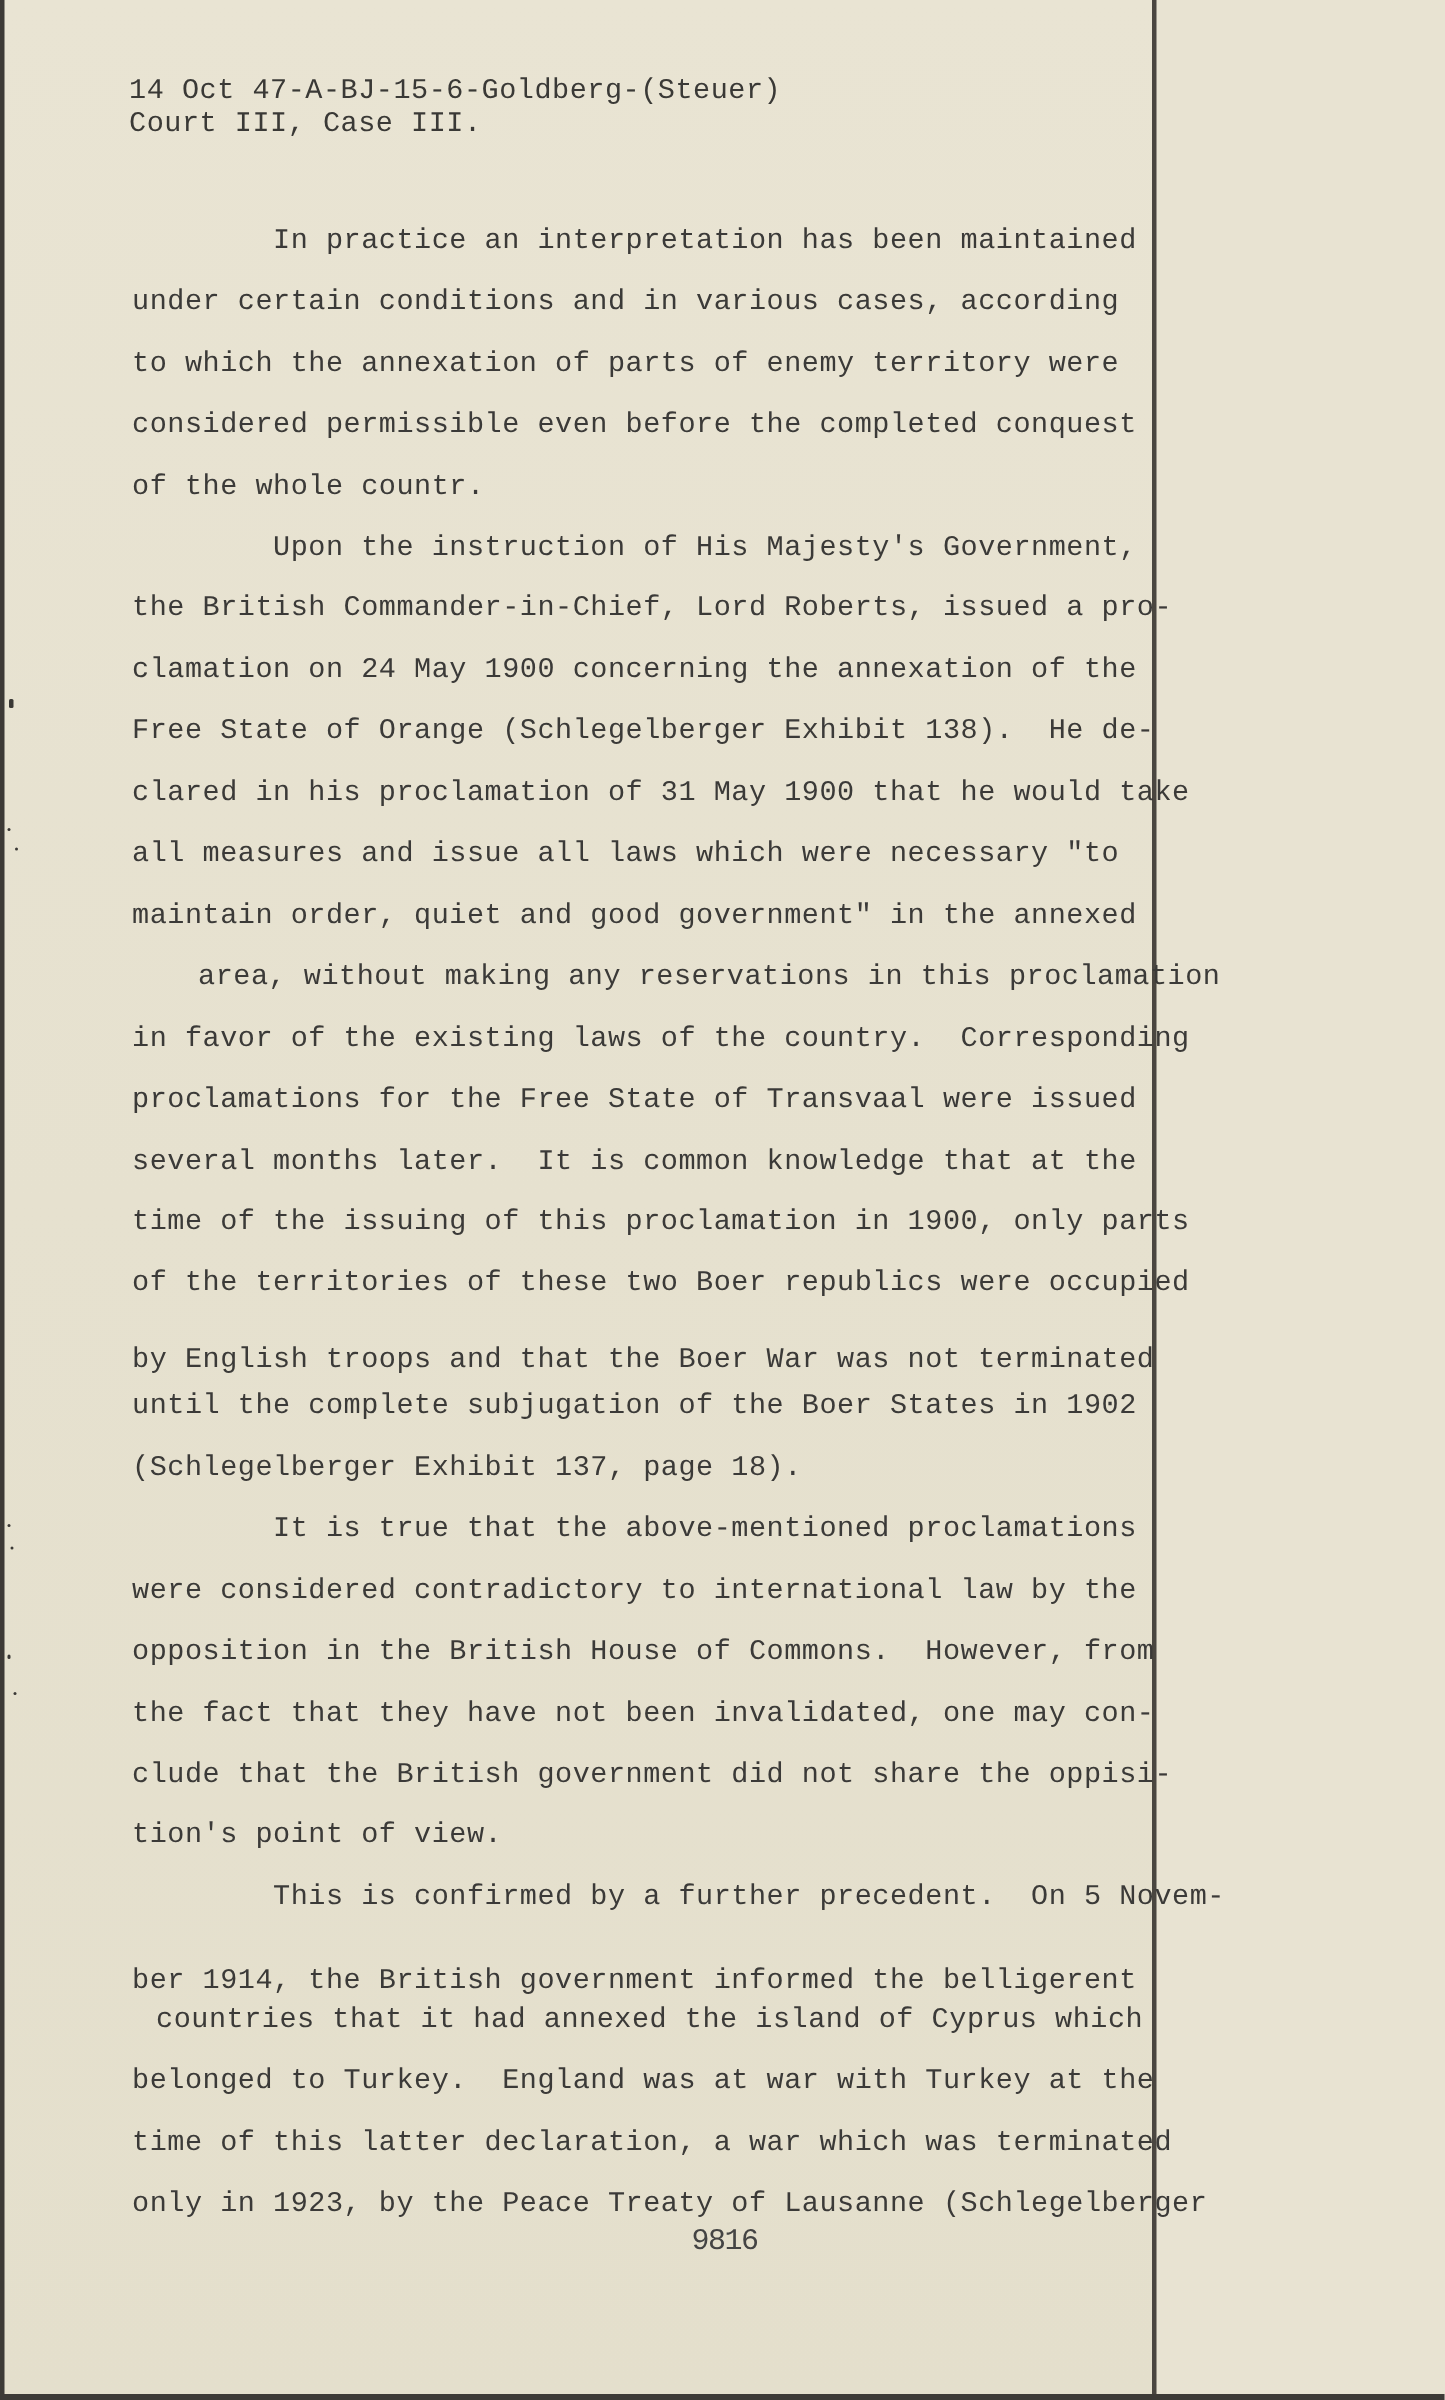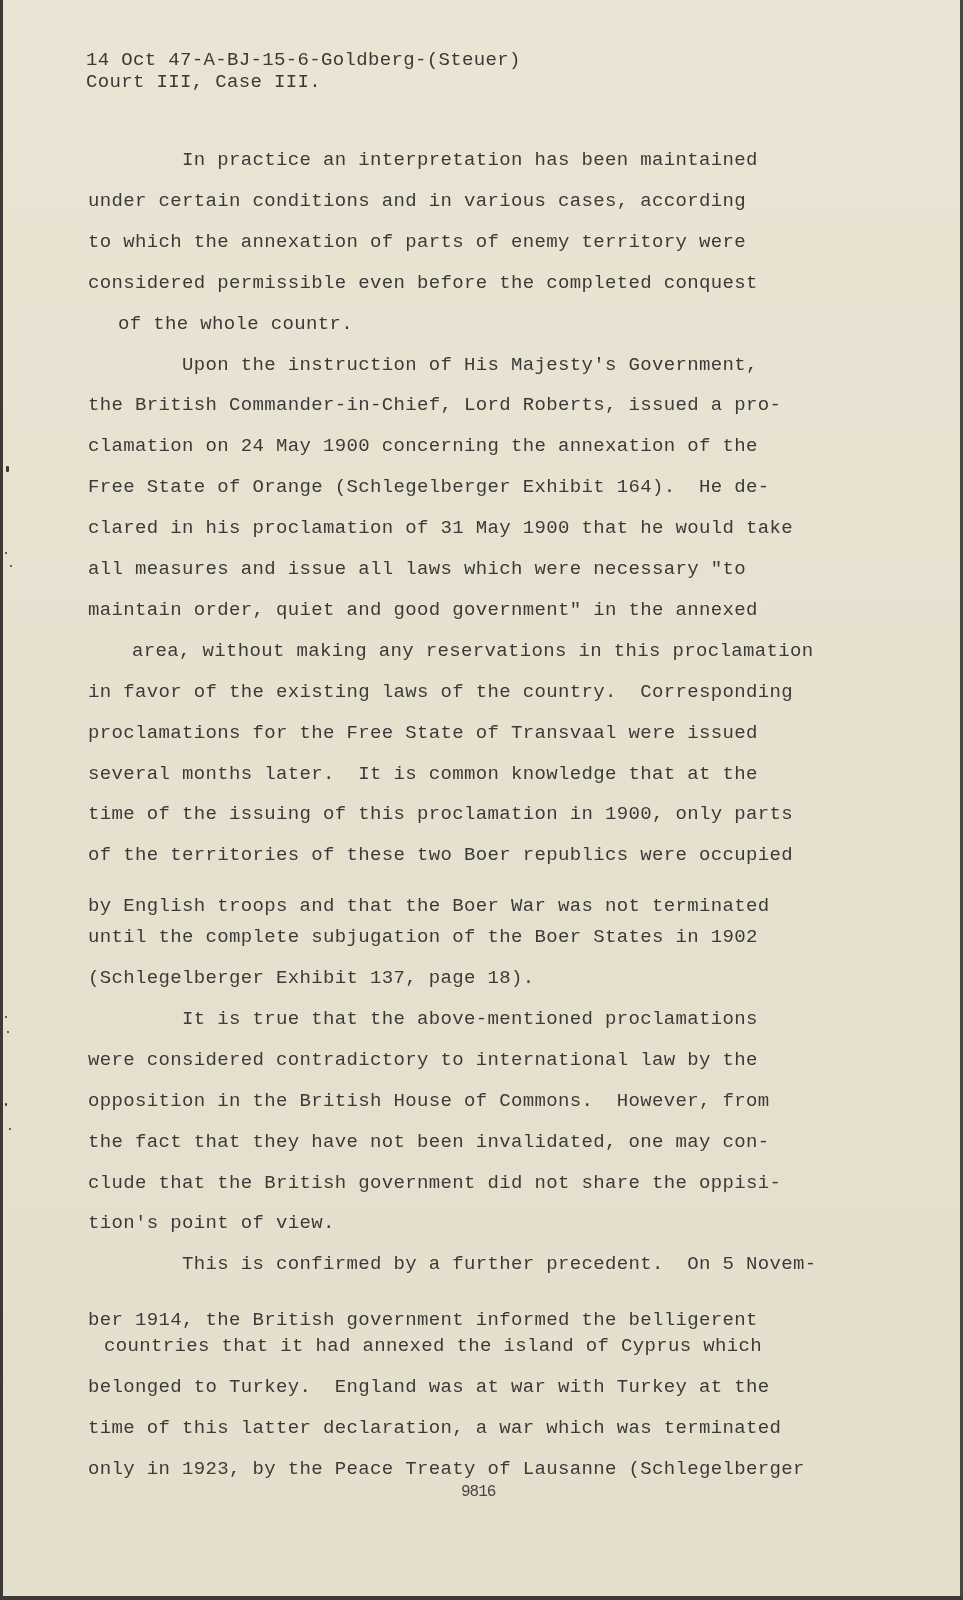--- a/index.html
+++ b/index.html
@@ -10,21 +10,21 @@
       width: 963px;
       height: 1600px;
       position: relative;
       overflow: hidden;
       background: #e8e3d2;
     }
     .page {
       position: absolute;
       left: 0;
       top: 0;
-      width: 963px;
+      width: 771px;
       height: 1600px;
       background: linear-gradient(180deg, #e9e4d3 0%, #e6e1cf 50%, #e4dfcc 100%);
     }
     .edge-left {
       position: absolute;
       left: 0; top: 0;
       width: 3px; height: 1600px;
       background: #3d3a36;
     }
     .edge-right {
@@ -49,21 +49,21 @@
       line-height: 22px;
     }
     .header .line {
       color: #3a3936;
     }
     .page-number {
       position: absolute;
       left: 461px;
       top: 1483px;
       font-family: "Liberation Mono", "DejaVu Sans Mono", monospace;
-      font-size: 16px;
+      font-size: 20px;
       letter-spacing: -1px;
       color: #444;
     }
     .speck {
       position: absolute;
       background: #3a3835;
       border-radius: 1px;
     }
   </style>
 </head>
@@ -85,25 +85,25 @@
   <div class="header">
     <div class="line" style="left:86px;top:49px;">14 Oct 47-A-BJ-15-6-Goldberg-(Steuer)</div>
     <div class="line" style="left:86px;top:71px;">Court III, Case III.</div>
   </div>
 
   <div id="body-lines">
       <div class="line" style="left: 88px; top: 149px;">        In practice an interpretation has been maintained</div>
       <div class="line" style="left: 88px; top: 189.9px;">under certain conditions and in various cases, according</div>
       <div class="line" style="left: 88px; top: 230.8px;">to which the annexation of parts of enemy territory were</div>
       <div class="line" style="left: 88px; top: 271.7px;">considered permissible even before the completed conquest</div>
-      <div class="line" style="left: 88px; top: 312.6px; margin-left: 30px;">of the whole countr.</div>
+      <div class="line" style="left: 88px; top: 312.6px;">of the whole countr.</div>
       <div class="line" style="left: 88px; top: 353.5px;">        Upon the instruction of His Majesty's Government,</div>
       <div class="line" style="left: 88px; top: 394.4px;">the British Commander-in-Chief, Lord Roberts, issued a pro-</div>
       <div class="line" style="left: 88px; top: 435.3px;">clamation on 24 May 1900 concerning the annexation of the</div>
-      <div class="line" style="left: 88px; top: 476.2px;">Free State of Orange (Schlegelberger Exhibit 164).  He de-</div>
+      <div class="line" style="left: 88px; top: 476.2px;">Free State of Orange (Schlegelberger Exhibit 138).  He de-</div>
       <div class="line" style="left: 88px; top: 517.1px;">clared in his proclamation of 31 May 1900 that he would take</div>
       <div class="line" style="left: 88px; top: 558px;">all measures and issue all laws which were necessary "to</div>
       <div class="line" style="left: 88px; top: 598.9px;">maintain order, quiet and good government" in the annexed</div>
       <div class="line" style="left: 88px; top: 639.8px; margin-left: 44px;">area, without making any reservations in this proclamation</div>
       <div class="line" style="left: 88px; top: 680.7px;">in favor of the existing laws of the country.  Corresponding</div>
       <div class="line" style="left: 88px; top: 721.6px;">proclamations for the Free State of Transvaal were issued</div>
       <div class="line" style="left: 88px; top: 762.5px;">several months later.  It is common knowledge that at the</div>
       <div class="line" style="left: 88px; top: 803.4px;">time of the issuing of this proclamation in 1900, only parts</div>
       <div class="line" style="left: 88px; top: 844.3px; text-align: center;">of the territories of these two Boer republics were occupied</div>
       <div class="line" style="left: 88px; top: 895px;">by English troops and that the Boer War was not terminated</div>

